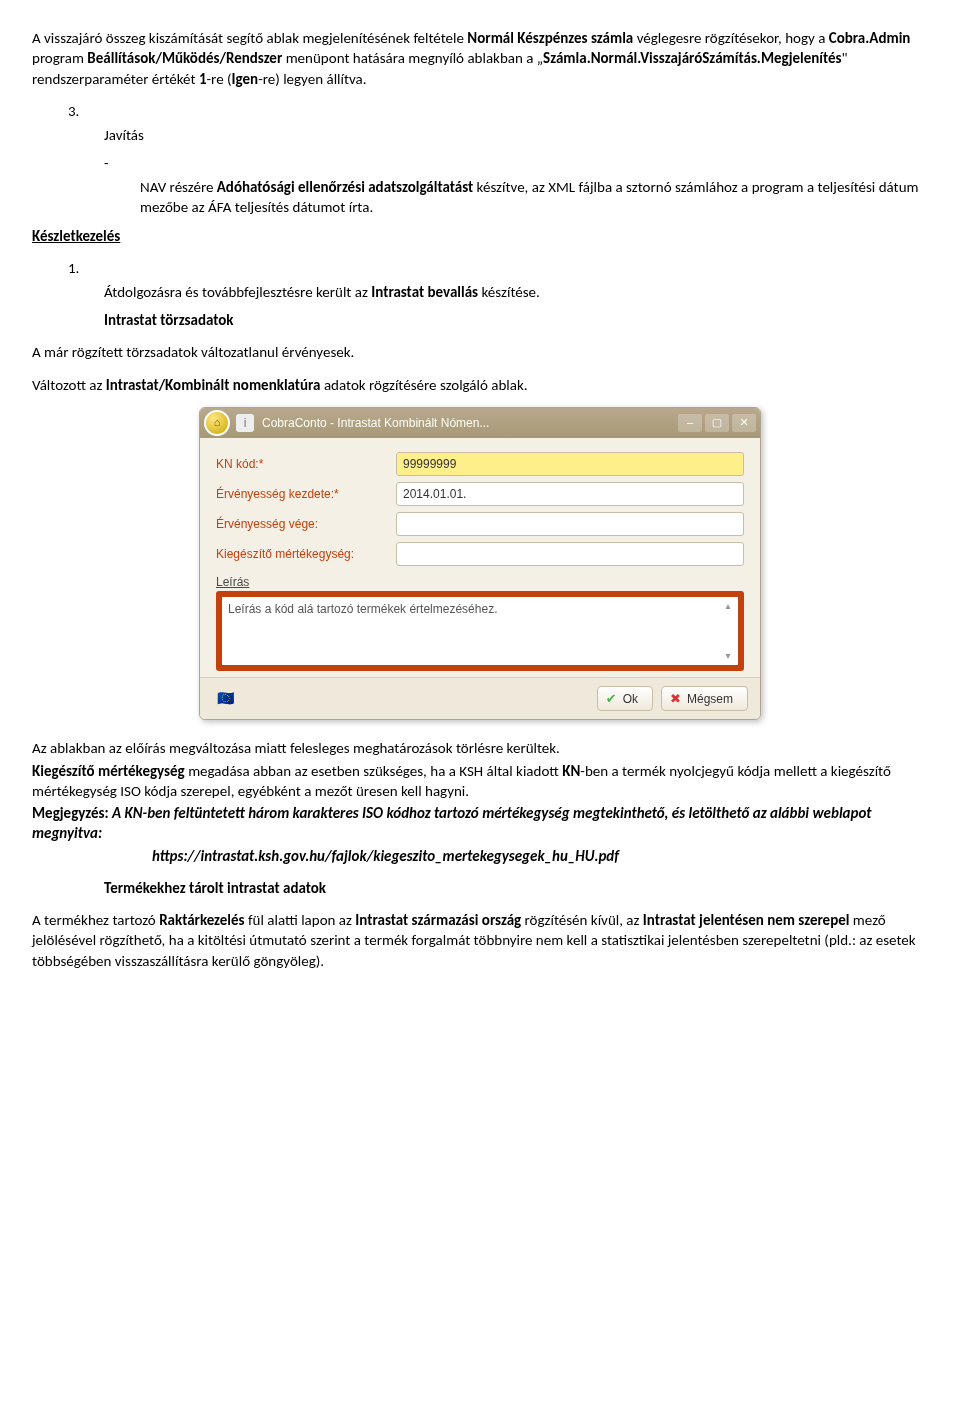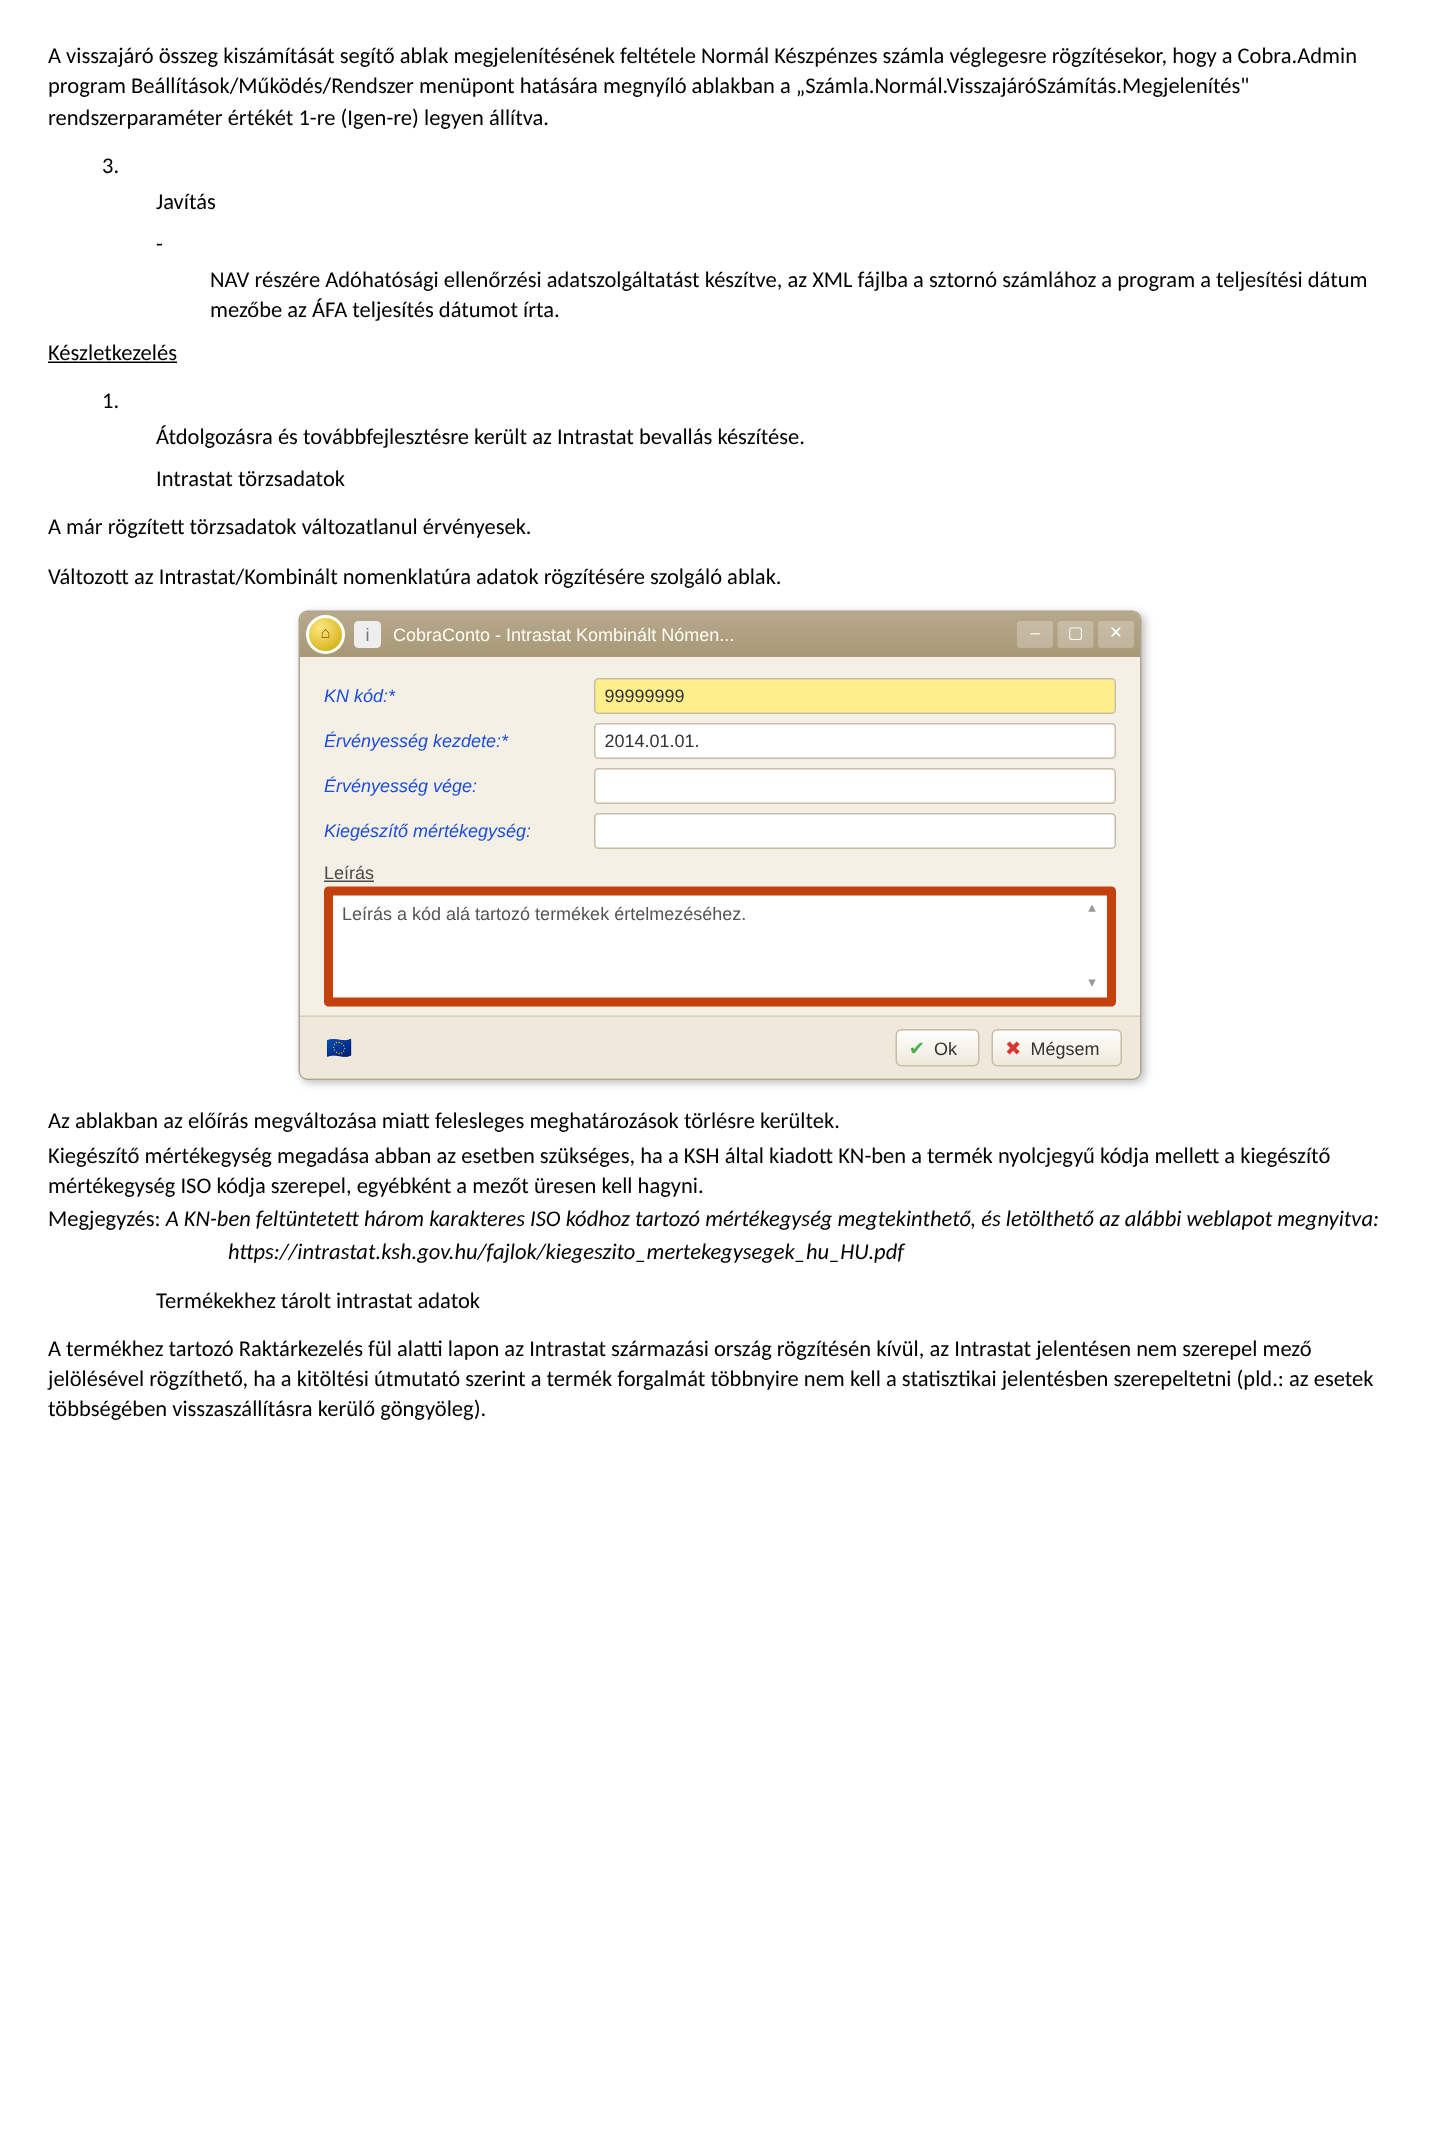--- a/index.html
+++ b/index.html
@@ -7,21 +7,21 @@
     font-size: 15px;
     color: #000;
     margin: 0;
     padding: 28px 32px;
     width: 960px;
     box-sizing: border-box;
     line-height: 1.35;
     background: #fff;
   }
   p { margin: 0 0 12px 0; }
-  .bold { font-weight: normal; }
+  .bold { font-weight: bold; }
   .italic { font-style: italic; }
   .underline { text-decoration: underline; }
   .indent2 { padding-left: 72px; }
   .list-num { display: flex; margin-bottom: 8px; }
   .list-num .n { width: 36px; padding-left: 36px; flex-shrink: 0; }
   .list-bullet { display: flex; margin-bottom: 8px; }
   .list-bullet .b { width: 36px; padding-left: 72px; flex-shrink: 0; }
   .list-content { flex: 1; margin-top: 24px; }
 
   
@@ -76,22 +76,21 @@
     color:#fff;font-size:11px;
   }
   .dialog-body { padding: 14px 16px 6px 16px; }
   .form-row {
     display: flex;
     align-items: center;
     margin-bottom: 6px;
   }
   .form-row label {
     width: 180px;
-    color:#1d4ed8;
-    font-style:italic;
+    color:#c2410c;
   }
   .form-row .field {
     flex: 1;
     height: 22px;
     border: 1px solid #c8bea8;
     border-radius: 3px;
     background: #fff;
     padding: 0 6px;
     display: flex;
     align-items: center;

